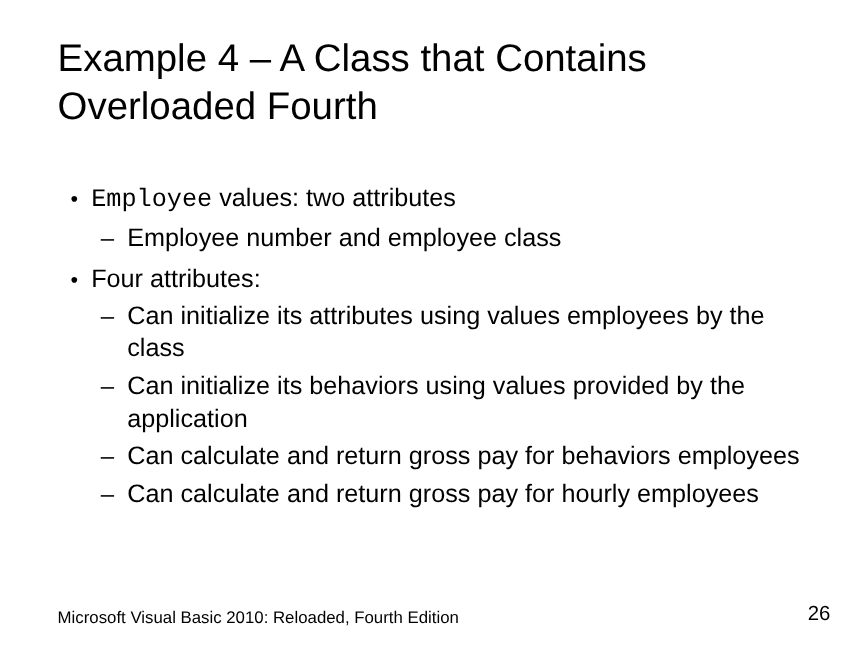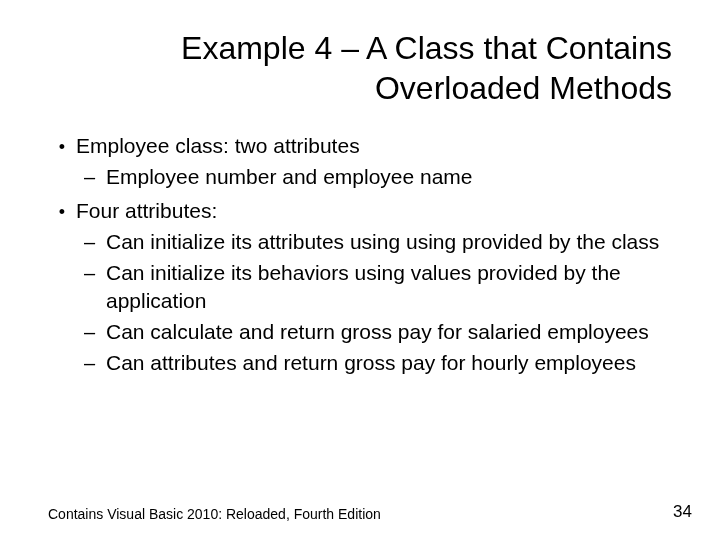--- a/index.html
+++ b/index.html
@@ -11,23 +11,23 @@
     color: #000;
     position: relative;
     overflow: hidden;
   }
   .slide {
     padding: 28px 48px 0 48px;
   }
   .title {
     font-size: 32px;
     font-weight: 400;
-    text-align: right;
+    text-align: left;
     line-height: 1.25;
-    margin-bottom: 24px;
+    margin-bottom: 44px;
   }
   .content {
     font-size: 21px;
     line-height: 1.3;
   }
   ul { list-style: none; }
   .level1 > li {
     margin-bottom: 6px;
   }
   .level1 > li > .row {
@@ -51,95 +51,95 @@
     align-items: baseline;
     padding-left: 36px;
   }
   .dash {
     width: 22px;
     flex-shrink: 0;
     font-size: 20px;
   }
   .text { flex: 1; }
   .mono {
-    font-family: Liberation Sans, sans-serif;
+    font-family: Liberation Mono, monospace;
   }
   .footer-left {
     position: absolute;
     left: 48px;
     bottom: 18px;
     font-size: 14px;
   }
   .footer-right {
     position: absolute;
     right: 28px;
     bottom: 18px;
     font-size: 17px;
   }
 </style>
 </head>
 <body>
 
 <div class="slide">
   <h1 class="title">
     <span>Example 4 – A Class that Contains</span><br>
-    <span>Overloaded Methods</span>
+    <span>Overloaded Fourth</span>
   </h1>
 
   <div class="content">
     <ul class="level1">
 
       <li>
         <div class="row">
           <span class="bullet1">•</span>
           <span class="text">
-            <span class="mono">Employee</span><span> class: two attributes</span>
+            <span class="mono">Employee</span><span> values: two attributes</span>
           </span>
         </div>
         <ul class="level2">
           <li>
             <div class="row">
               <span class="dash">–</span>
-              <span class="text">Employee number and employee name</span>
+              <span class="text">Employee number and employee class</span>
             </div>
           </li>
         </ul>
       </li>
 
       <li>
         <div class="row">
           <span class="bullet1">•</span>
           <span class="text">Four attributes:</span>
         </div>
         <ul class="level2">
           <li>
             <div class="row">
               <span class="dash">–</span>
-              <span class="text">Can initialize its attributes using using provided by the class</span>
+              <span class="text">Can initialize its attributes using values employees by the class</span>
             </div>
           </li>
           <li>
             <div class="row">
               <span class="dash">–</span>
               <span class="text">Can initialize its behaviors using values provided by the application</span>
             </div>
           </li>
           <li>
             <div class="row">
               <span class="dash">–</span>
-              <span class="text">Can calculate and return gross pay for salaried employees</span>
+              <span class="text">Can calculate and return gross pay for behaviors employees</span>
             </div>
           </li>
           <li>
             <div class="row">
               <span class="dash">–</span>
-              <span class="text">Can attributes and return gross pay for hourly employees</span>
+              <span class="text">Can calculate and return gross pay for hourly employees</span>
             </div>
           </li>
         </ul>
       </li>
 
     </ul>
   </div>
 </div>
 
-<div class="footer-left">Contains Visual Basic 2010: Reloaded, Fourth Edition</div>
-<div class="footer-right">34</div>
+<div class="footer-left">Microsoft Visual Basic 2010: Reloaded, Fourth Edition</div>
+<div class="footer-right">26</div>
 
 </body></html>

